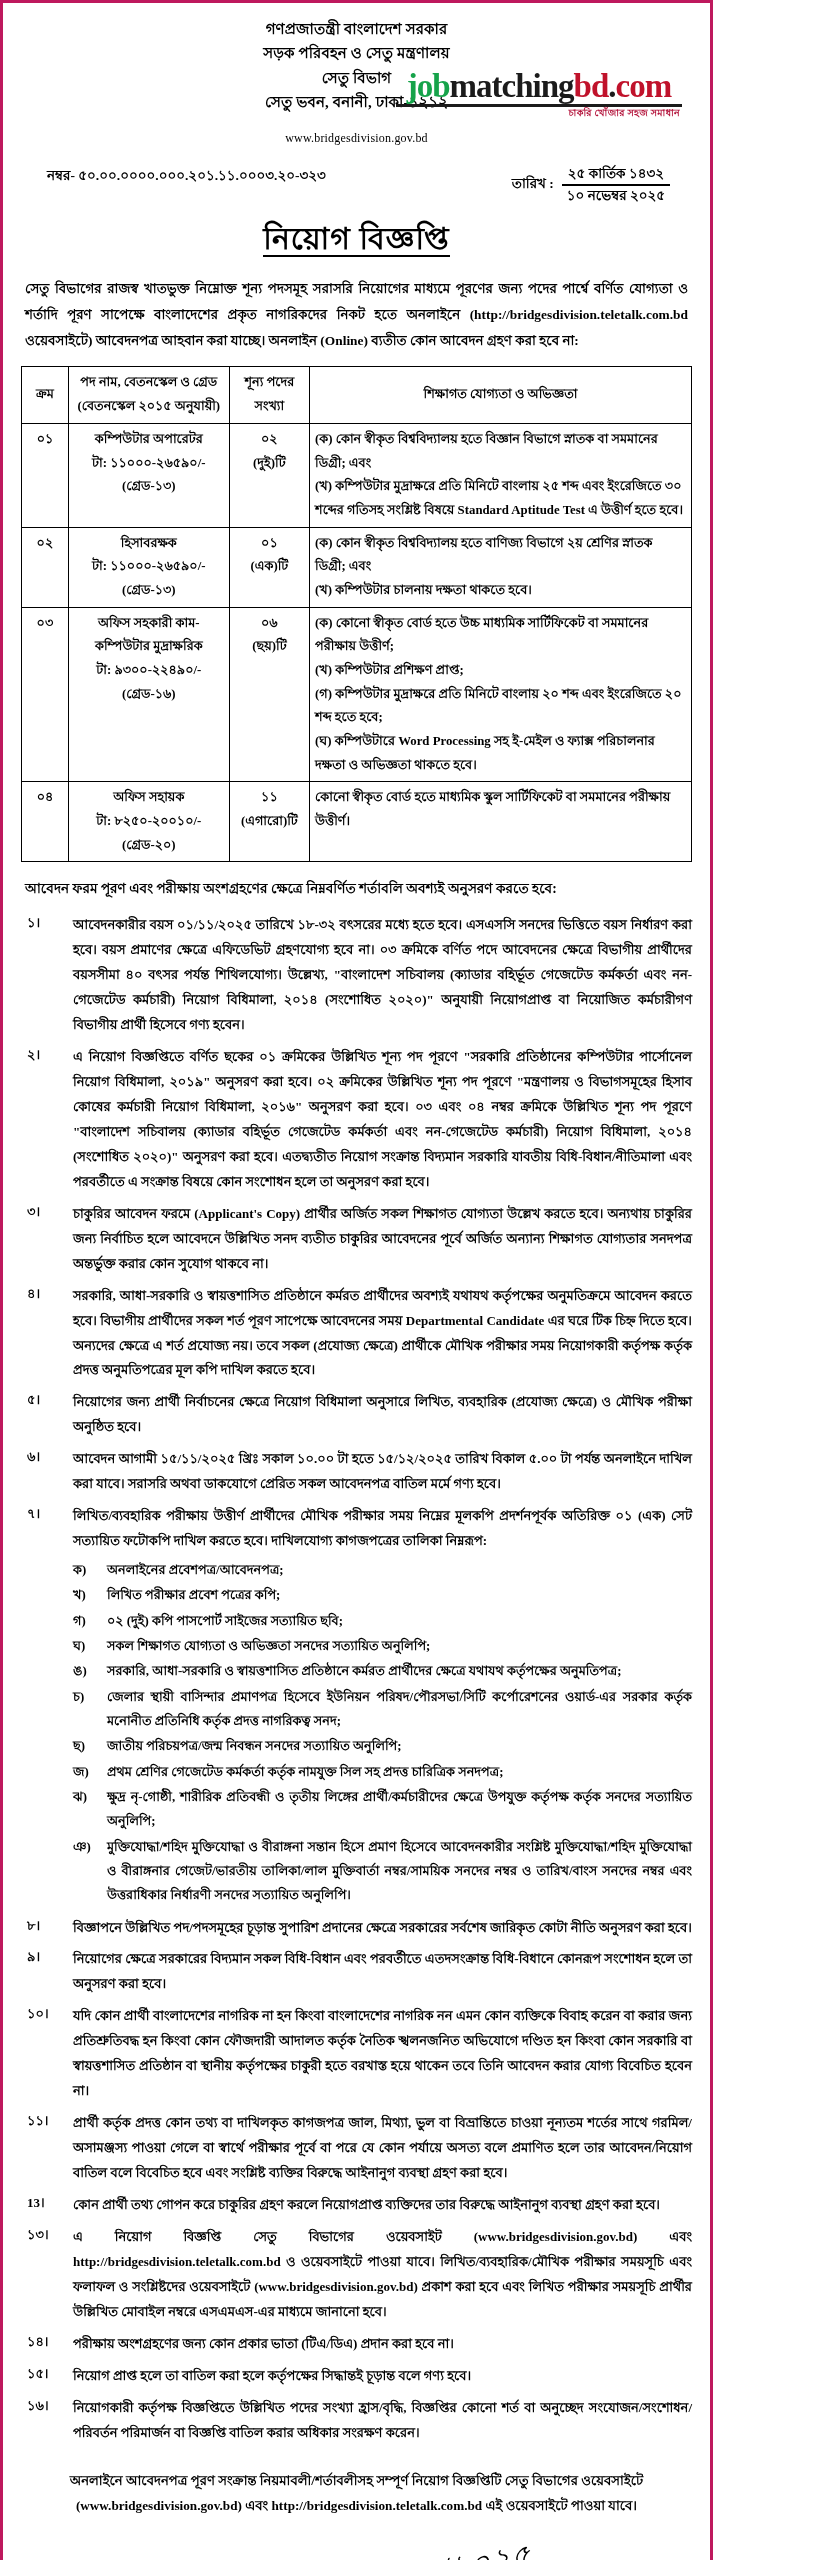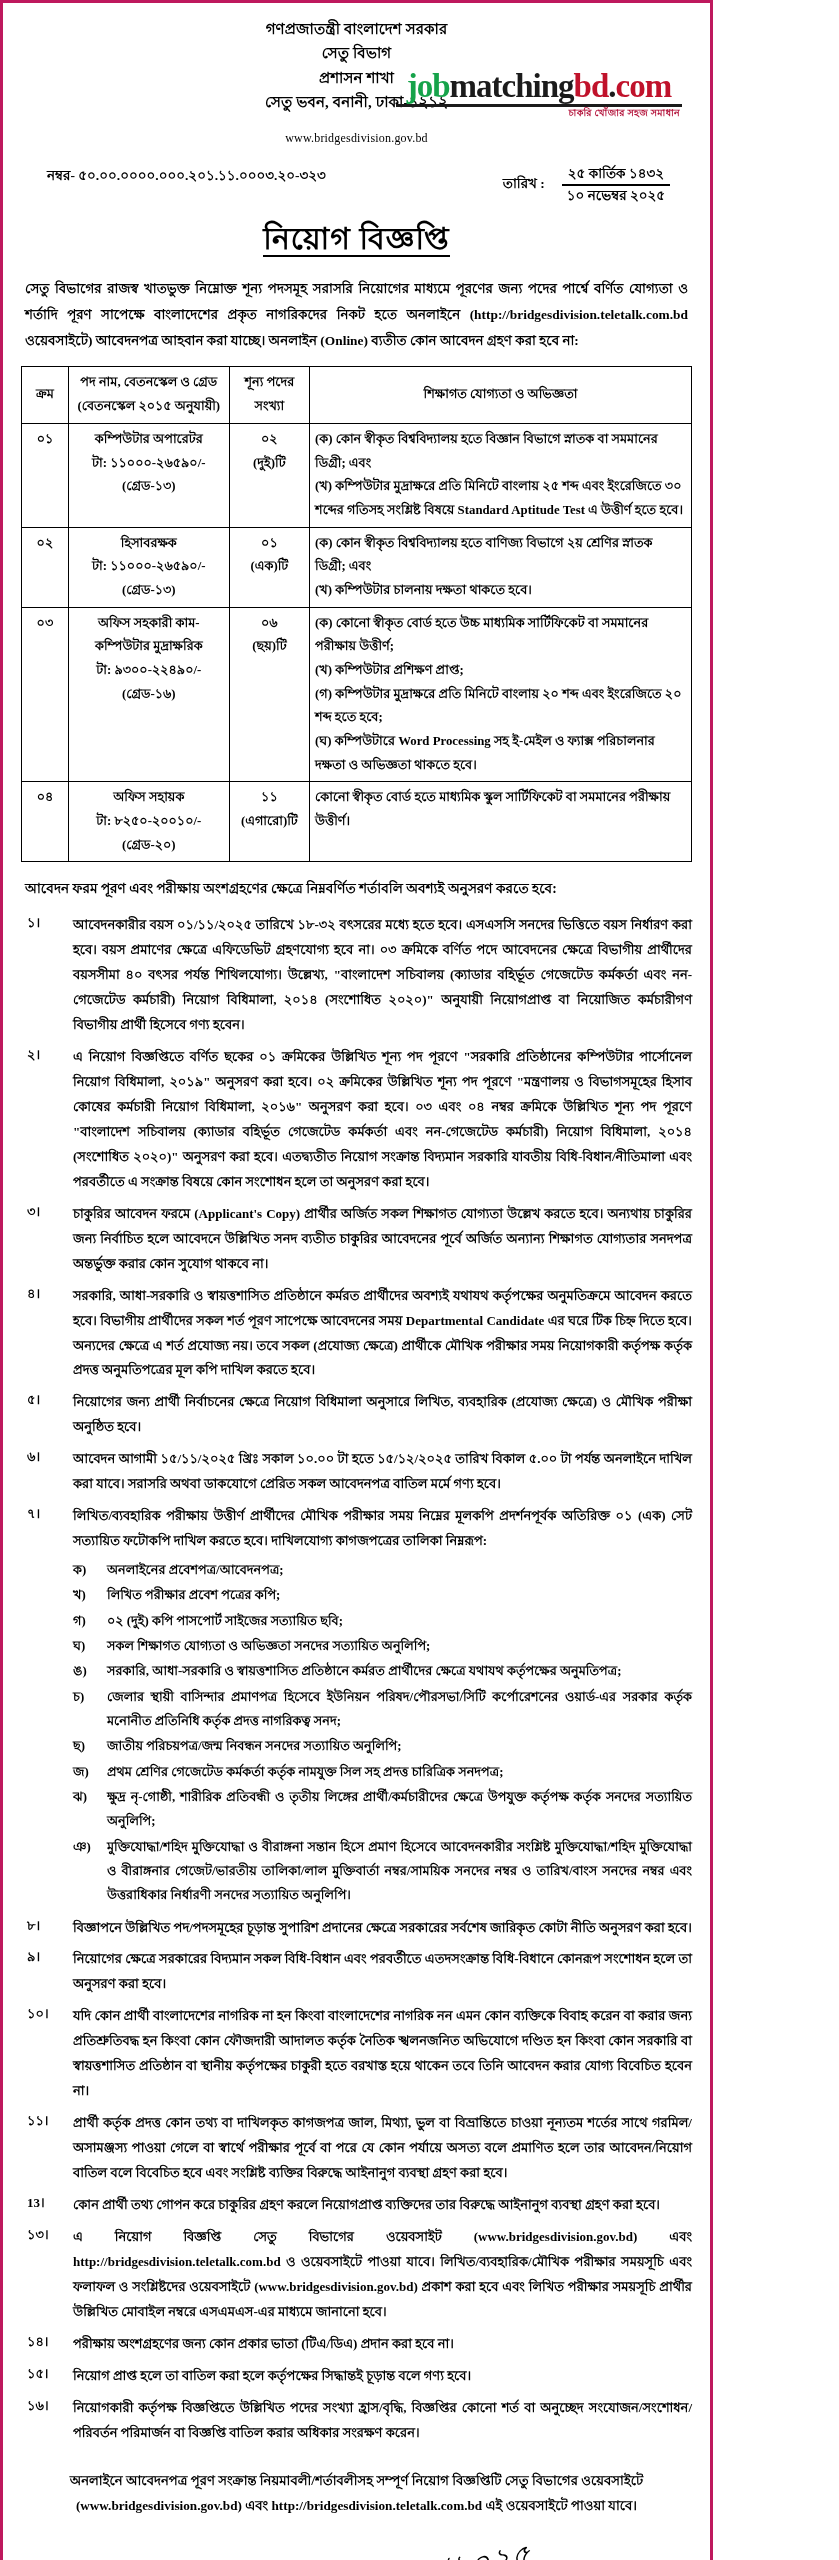--- a/index.html
+++ b/index.html
@@ -81,21 +81,21 @@
     justify-content: space-between;
     align-items: flex-start;
     margin-top: 16px;
     font-size: 13.5px;
     font-weight: bold;
   }
   .memo-no { padding-left: 26px; white-space: nowrap; }
   .memo-date {
     display: flex;
     align-items: center;
-    gap: 17px;
+    gap: 8px;
     padding-right: 22px;
   }
   .memo-date .frac { text-align: center; line-height: 1.35; }
   .memo-date .frac .top { border-bottom: 2px solid #000; padding: 0 6px 1px 6px; }
   .memo-date .frac .bot { padding-top: 1px; }
 
   
   .title {
     text-align: center;
     font-size: 30px;
@@ -227,22 +227,22 @@
     letter-spacing: .3px;
   }
 </style>
 </head>
 <body>
 
 <div class="page">
 
   <div class="header">
     <div class="header-line">গণপ্রজাতন্ত্রী বাংলাদেশ সরকার</div>
+    <div class="header-line">সড়ক পরিবহন ও সেতু মন্ত্রণালয়</div>
     <div class="header-line">সেতু বিভাগ</div>
-    <div class="header-line">প্রশাসন শাখা</div>
     <div class="header-line">সেতু ভবন, বনানী, ঢাকা-১২১২</div>
     <div class="header-line url">www.bridgesdivision.gov.bd</div>
 
     <div class="logo">
       <div class="logo-word"><span class="logo-job">job</span><span class="logo-matching">matching</span><span class="logo-bd">bd</span><span class="logo-dot">.</span><span class="logo-com">com</span></div>
       <div class="logo-rule"></div>
       <div class="logo-tag">চাকরি খোঁজার সহজ সমাধান</div>
     </div>
   </div>
 

